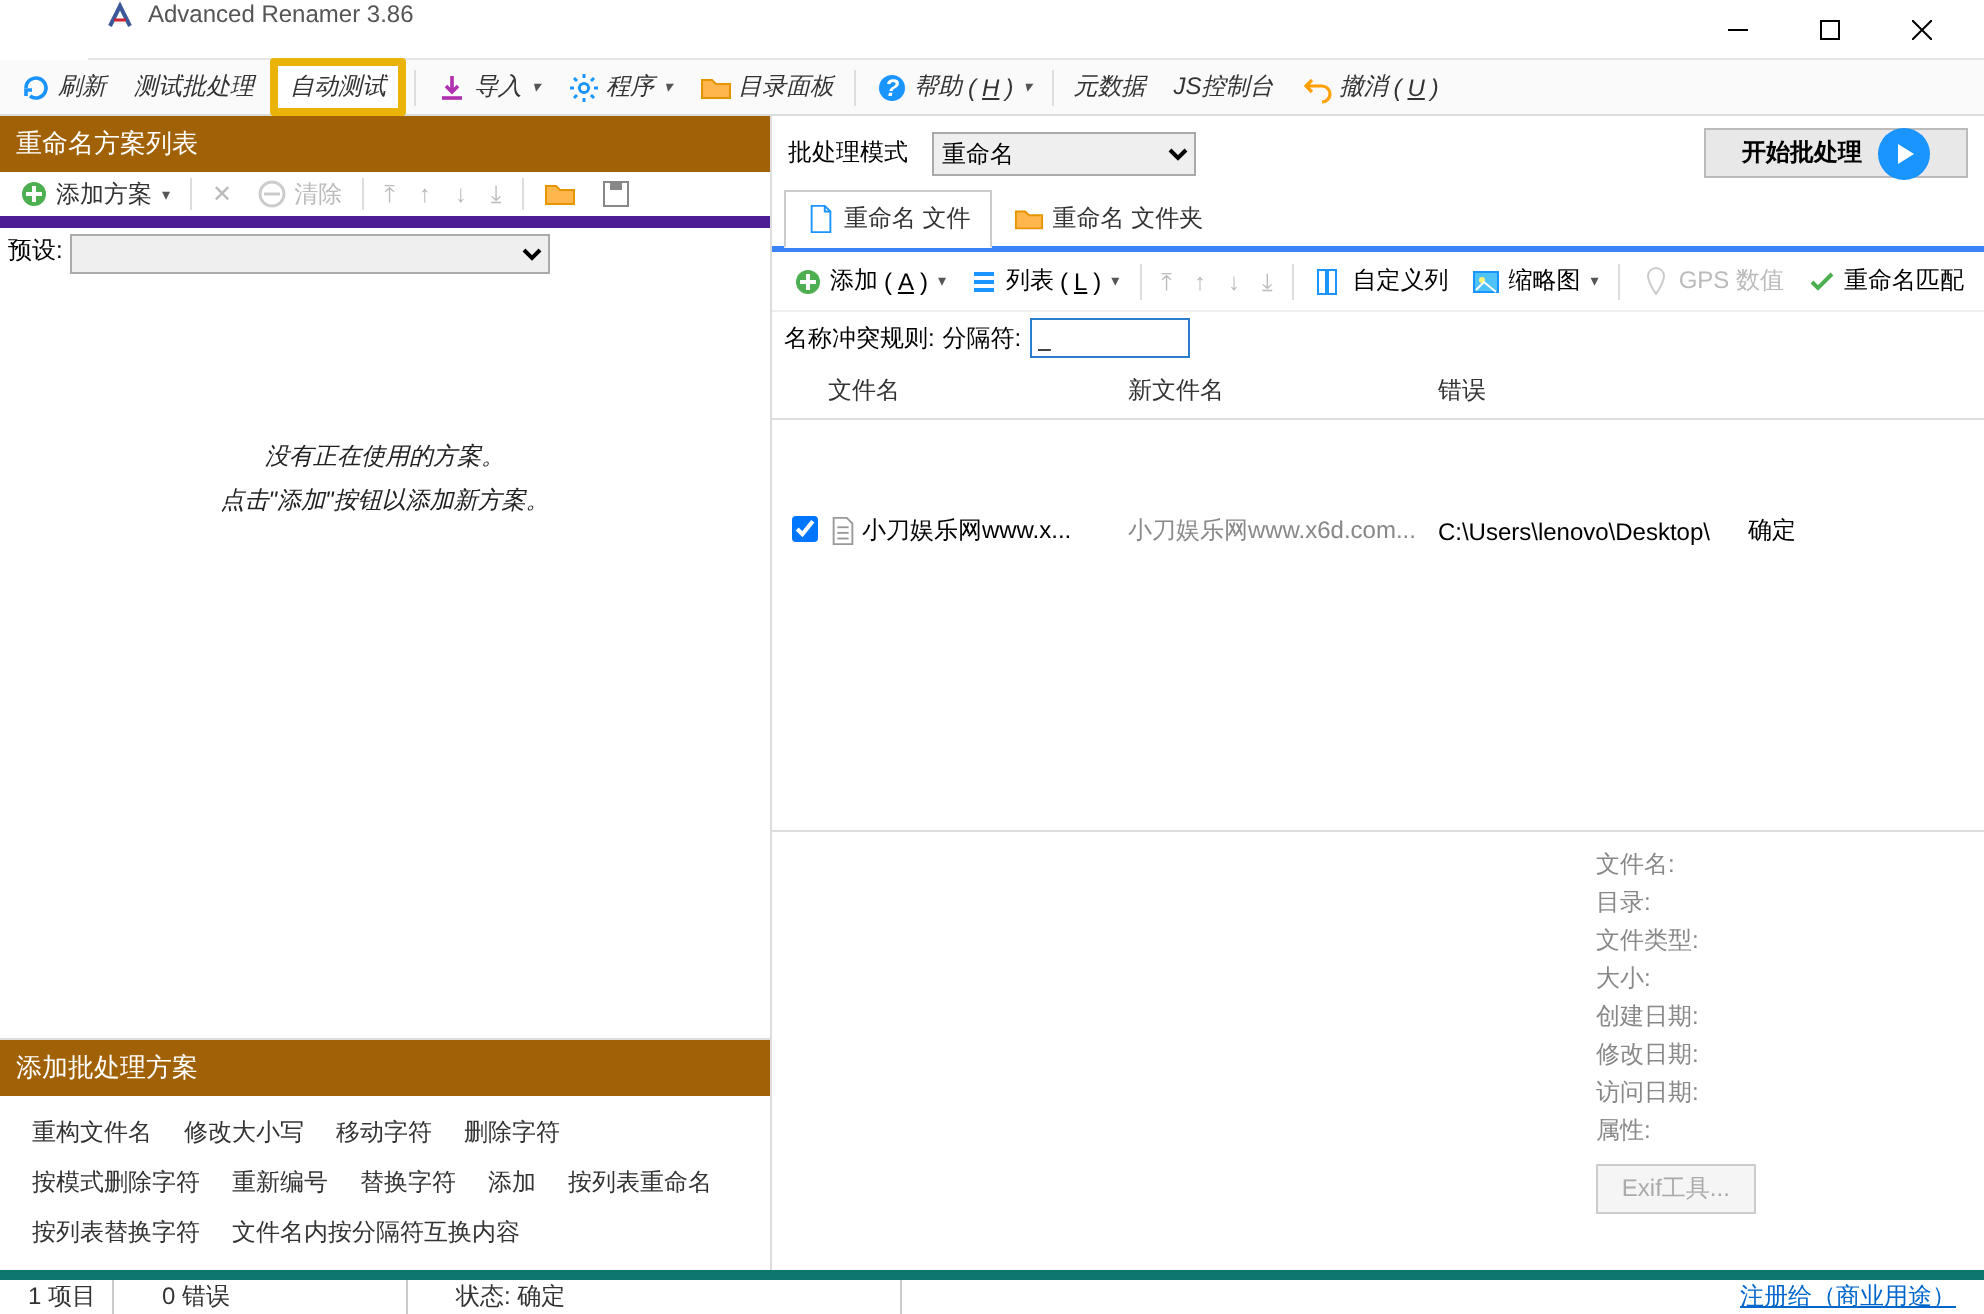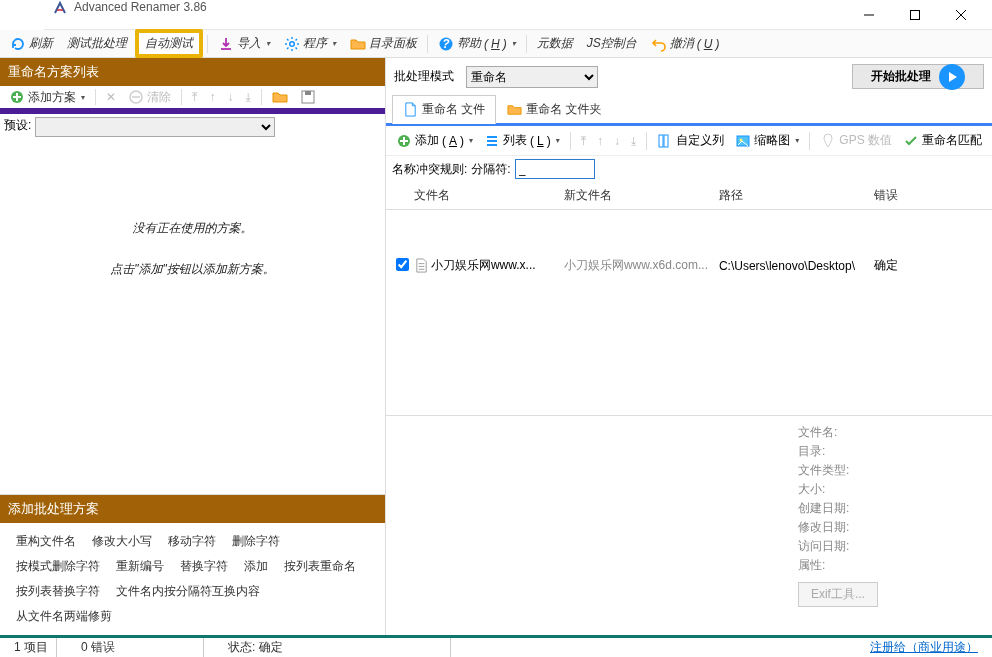--- a/index.html
+++ b/index.html
@@ -32,21 +32,21 @@
 
 .left-tb { height: 28px; display: flex; align-items: center; padding: 0 4px; gap: 2px; border-bottom: 6px solid #4c1d95; }
 .left-tb .btn { display: flex; align-items: center; gap: 3px; padding: 2px 5px; color: #333; }
 .left-tb .btn.disabled { color: #bbb; }
 .left-tb .sep { width: 1px; height: 16px; background: #ddd; margin: 0 3px; }
 
 .preset-row { display:flex; align-items:flex-start; padding:3px 4px; gap:4px; }
 .preset-row select { flex:1; max-width:240px; height:20px; border:1px solid #aaa; }
 
 
-.left-empty { flex: 1; display: flex; flex-direction: column; align-items: center; justify-content: flex-start; padding-top: 80px; color: #222; gap: 24px; font-style: italic; }
+.left-empty { flex: 1; display: flex; flex-direction: column; align-items: center; justify-content: flex-start; padding-top: 80px; color: #222; gap: 5px; font-style: italic; }
 
 
 .method-panel { border-top: 1px solid #ddd; }
 .method-list { padding: 6px 8px; display: flex; flex-wrap: wrap; gap: 0; }
 .method-list span { padding: 4px 8px; color: #333; cursor: default; white-space: nowrap; }
 
 
 .right-top { display: flex; align-items: center; padding: 6px 8px; gap: 12px; }
 .right-top select { width: 132px; height: 22px; border: 1px solid #aaa; }
 .right-top-spacer { flex: 1; }
@@ -88,21 +88,21 @@
 .w4 { width: 60px; }
 
 
 .right-bottom { display: flex; border-top: 1px solid #ddd; height: 220px; }
 .rb-left { width: 400px; }
 .rb-right { flex: 1; padding: 8px 12px; color: #888; display:flex; flex-direction:column; gap:2px; }
 .rb-right .row { display:flex; gap:4px; }
 .exif-btn { margin-top:6px; width:80px; padding:3px 6px; color:#aaa; border:1px solid #ccc; background:#f5f5f5; text-align:center; }
 
 
-.statusbar { height: 22px; border-top: 3px solid #0f766e; display: flex; align-items: center; padding: 0 6px; color: #333; }
+.statusbar { height: 22px; border-top: 5px solid #0f766e; display: flex; align-items: center; padding: 0 6px; color: #333; }
 .statusbar > div { padding: 0 8px; }
 .sb-divider { border-left: 1px solid #ccc; height: 100%; }
 .sb-reg { color: #0066cc; text-decoration: underline; margin-left: auto; padding-right: 40px; }
 
 svg { display: block; }
 </style>
 </head>
 <body>
 
 <div class="titlebar">
@@ -268,21 +268,20 @@
           <span>修改大小写</span>
           <span>移动字符</span>
           <span>删除字符</span>
           <span>按模式删除字符</span>
           <span>重新编号</span>
           <span>替换字符</span>
           <span>添加</span>
           <span>按列表重命名</span>
           <span>按列表替换字符</span>
           <span>文件名内按分隔符互换内容</span>
-          <span>从文件名两端修剪</span>
         </div>
     </div>
   </div>
 
   <div class="right-panel">
     <div class="right-top">
       <span>批处理模式</span>
       <select><option>重命名</option></select>
       <div class="right-top-spacer"></div>
       <div class="start-btn">
@@ -384,21 +383,20 @@
       <span>名称冲突规则:</span>
       <span>分隔符:</span>
       <input value="_" style="">
     </div>
 
     <div class="table">
       <div class="thead">
         <div class="th fcheck"></div>
         <div class="th w1">文件名</div>
         <div class="th w2">新文件名</div>
-        <div class="th w3">路径</div>
         <div class="th w4">错误</div>
       </div>
       <div class="tbody">
         <div class="trow">
           <div class="td fcheck"><input type="checkbox" checked="" style=""></div>
           <div class="td w1" style="display:flex;align-items:center;">
             <span class="fileicon">
                 <svg viewBox="0 0 16 16">
                   <path d="M3 1h7l3 3v11H3z" fill="#fff" stroke="#999"></path>
                   <line x1="5" y1="6" x2="11" y2="6" stroke="#999"></line>

